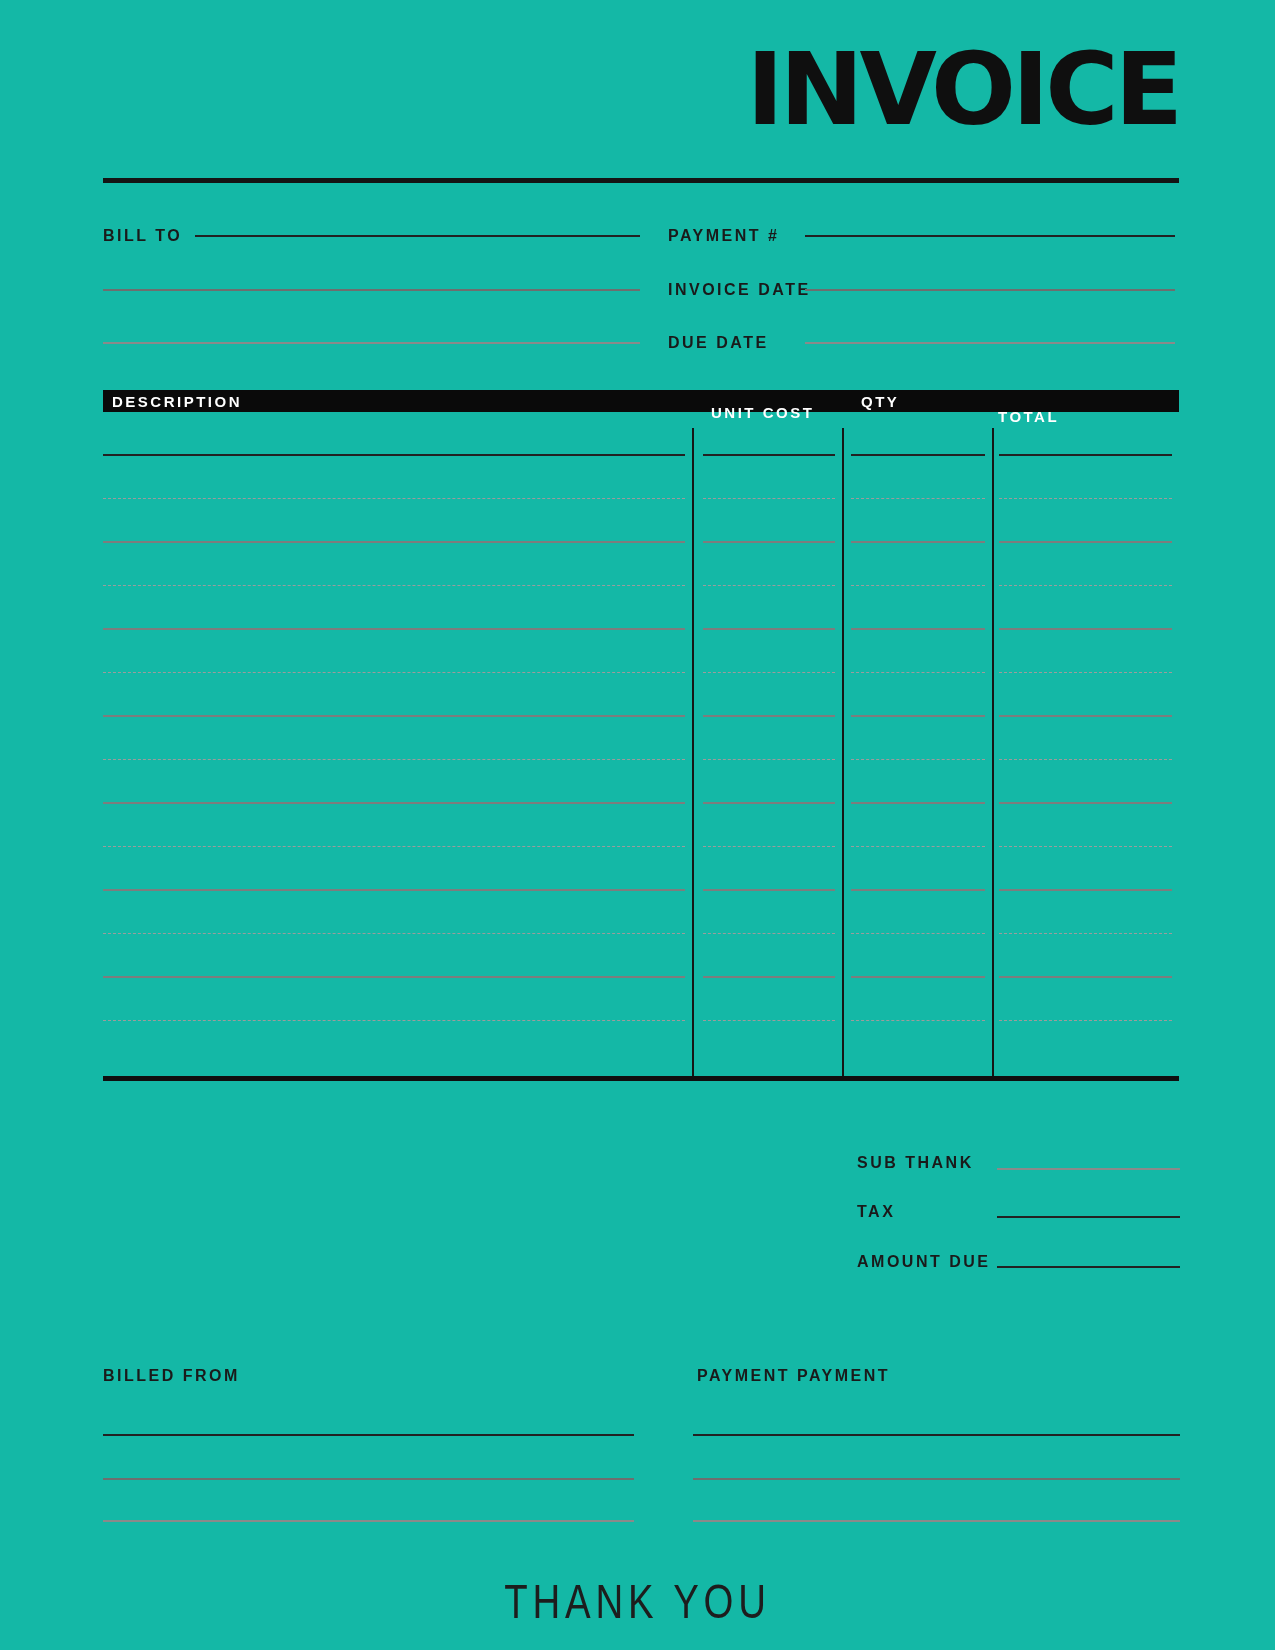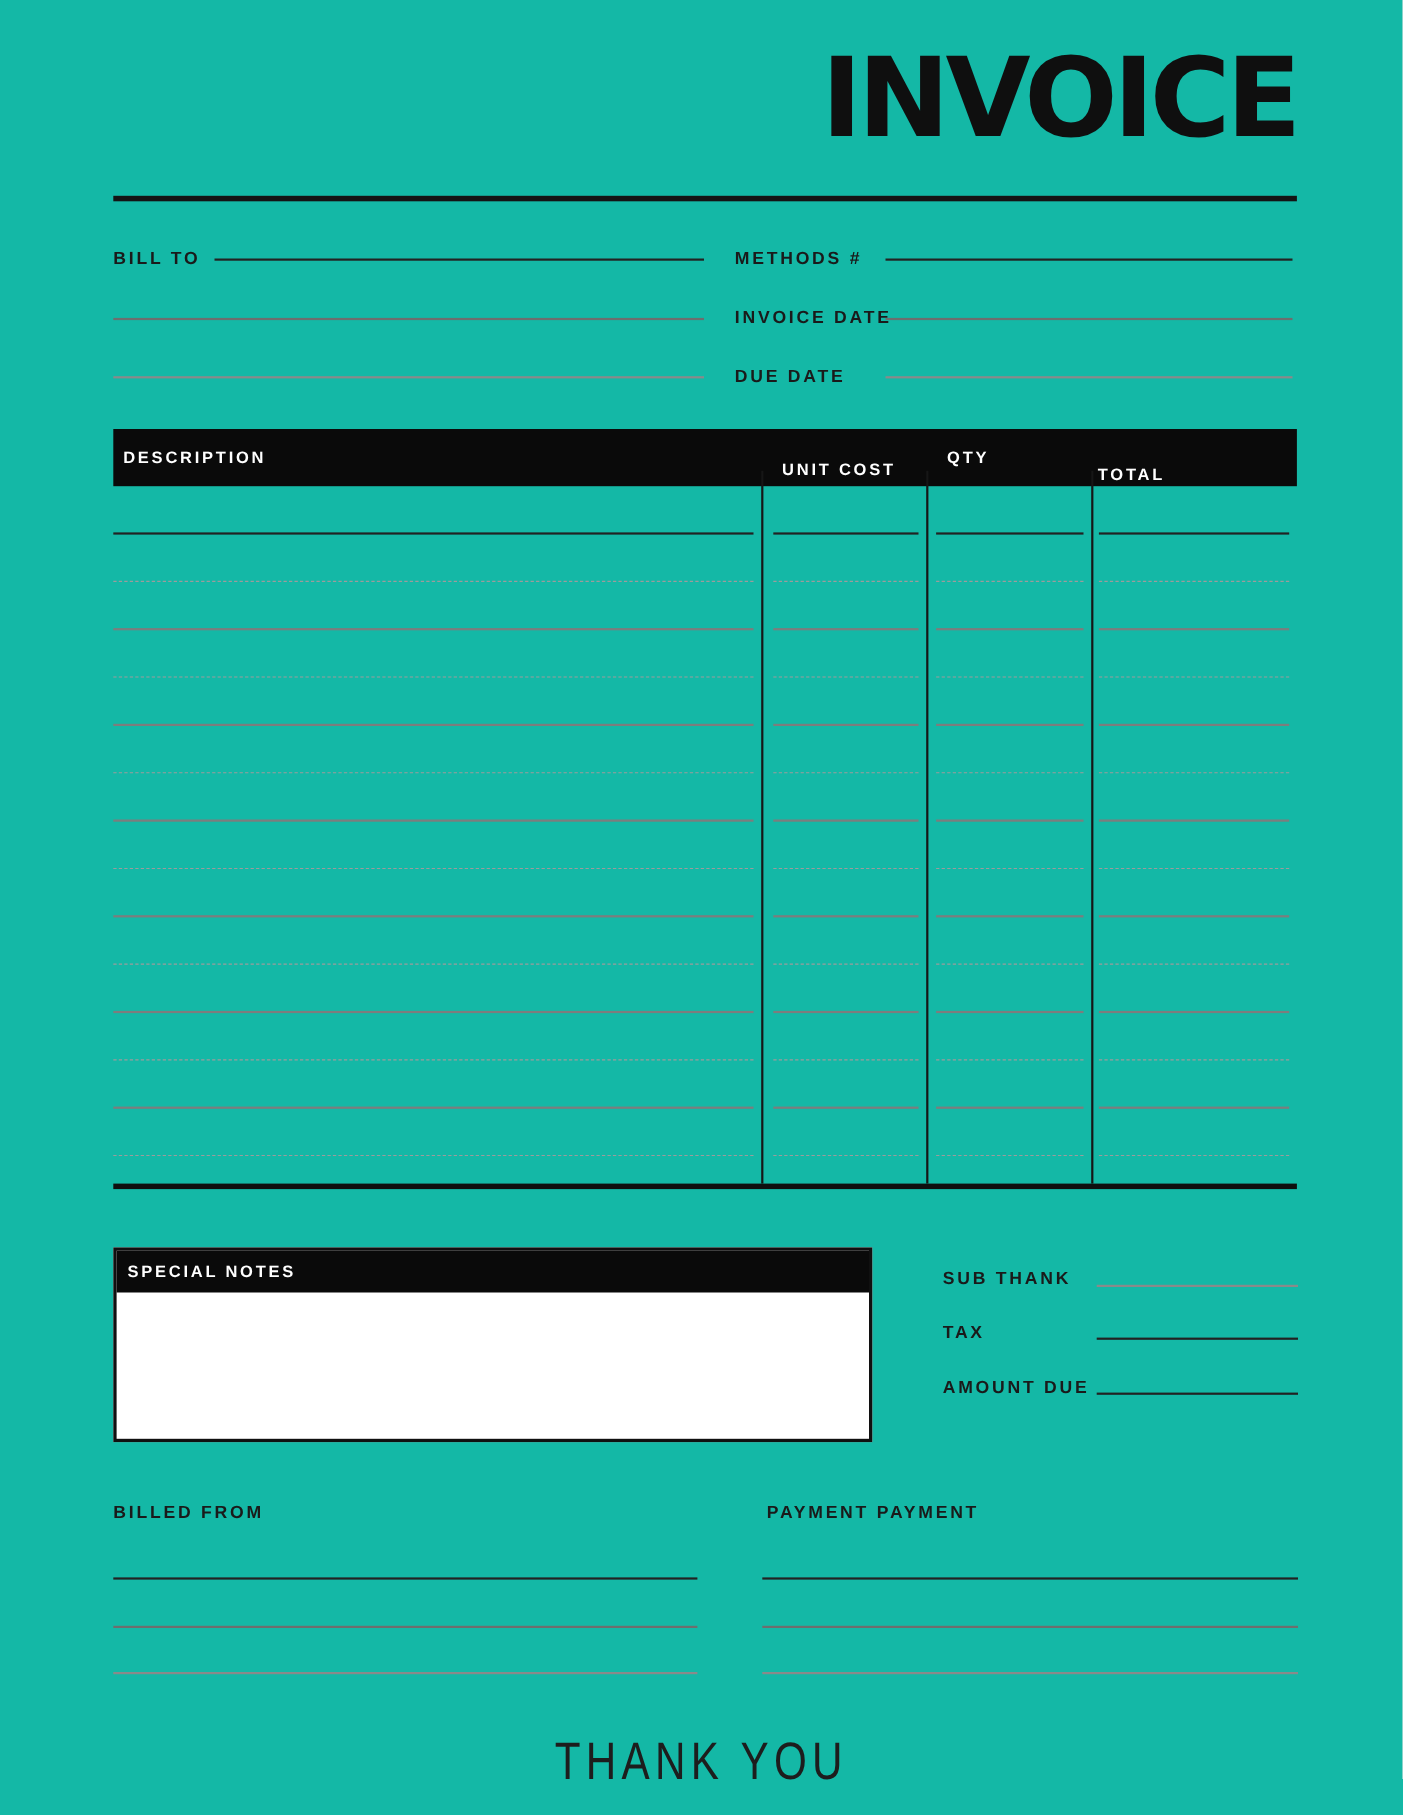--- a/index.html
+++ b/index.html
@@ -23,21 +23,21 @@
     font-family:"DejaVu Sans","Liberation Sans",sans-serif;
     font-weight:bold;font-size:100px;letter-spacing:-4px;color:#0f0f0f;
   }
   #title-rule{position:absolute;left:103px;top:178px;width:1076px;height:5px;background:#141414;}
   
   #items-table{
     position:absolute;left:103px;top:390px;width:1076px;height:691px;
     border-bottom:5px solid #0f0f0f;box-sizing:border-box;
   }
   #items-head{
-    height:52px;background:#0a0a0a;display:flex;align-items:center;
+    height:22px;background:#0a0a0a;display:flex;align-items:center;
     color:#ffffff;font-weight:bold;font-size:15px;letter-spacing:2.5px;
   }
   .hcell{box-sizing:border-box;white-space:nowrap;}
   .cd{width:589px;} .cu{width:150px;margin-top:23px;} .cq{width:150px;} .ct{width:187px;}
   .hcell.cd{padding-left:9px;} .hcell.cu{padding-left:19px;}
   .hcell.cq{padding-left:19px;} .hcell.ct{padding-left:6px;margin-top:31px;}
   .vdiv{position:absolute;top:38px;bottom:0;width:1.5px;background:#161616;}
   #vdiv1{left:589px;} #vdiv2{left:739px;} #vdiv3{left:889px;}
   .trow{display:flex;height:43.5px;}
   .tcell{position:relative;box-sizing:border-box;font-size:14px;color:#222;padding:2px 8px;}
@@ -72,21 +72,21 @@
 <div id="page">
 
   <div id="title">INVOICE</div>
   <div id="title-rule"></div>
 
   <div class="lbl" style="left:103px;top:226px;">BILL TO</div>
   <div class="fline lc1" style="left:195px;top:235px;width:445px;"></div>
   <div class="fline lc2" style="left:103px;top:289px;width:537px;"></div>
   <div class="fline lc3" style="left:103px;top:342px;width:537px;"></div>
 
-  <div class="lbl" style="left:668px;top:226px;">METHODS #</div>
+  <div class="lbl" style="left:668px;top:226px;">PAYMENT #</div>
   <div class="fline lc1" style="left:805px;top:235px;width:370px;"></div>
   <div class="lbl" style="left:668px;top:280px;">INVOICE DATE</div>
   <div class="fline lc2" style="left:805px;top:289px;width:370px;"></div>
   <div class="lbl" style="left:668px;top:333px;">DUE DATE</div>
   <div class="fline lc3" style="left:805px;top:342px;width:370px;"></div>
 
   <div id="items-table">
     <div id="items-head">
       <div class="hcell cd">DESCRIPTION</div>
       <div class="hcell cu">UNIT COST</div>
@@ -177,26 +177,20 @@
           <div class="tcell cu"><span></span><i class="cellline"></i></div>
           <div class="tcell cq"><span></span><i class="cellline"></i></div>
           <div class="tcell ct"><span></span><i class="cellline"></i></div>
         </div>
       </div>
     <i class="vdiv" id="vdiv1"></i>
     <i class="vdiv" id="vdiv2"></i>
     <i class="vdiv" id="vdiv3"></i>
   </div>
 
-  <div id="notes-box">
-    <div id="notes-head">
-      <span>SPECIAL NOTES</span>
-    </div>
-    <div id="notes-body"></div>
-  </div>
 
   <div class="lbl" style="left:857px;top:1153px;">SUB THANK</div>
   <div class="fline lc3" style="left:997px;top:1168px;width:183px;"></div>
   <div class="lbl" style="left:857px;top:1202px;">TAX</div>
   <div class="fline lc1" style="left:997px;top:1216px;width:183px;"></div>
   <div class="lbl" style="left:857px;top:1252px;">AMOUNT DUE</div>
   <div class="fline lc1" style="left:997px;top:1266px;width:183px;"></div>
 
   <div class="lbl" style="left:103px;top:1366px;">BILLED FROM</div>
   <div class="lbl" style="left:697px;top:1366px;">PAYMENT PAYMENT</div>

